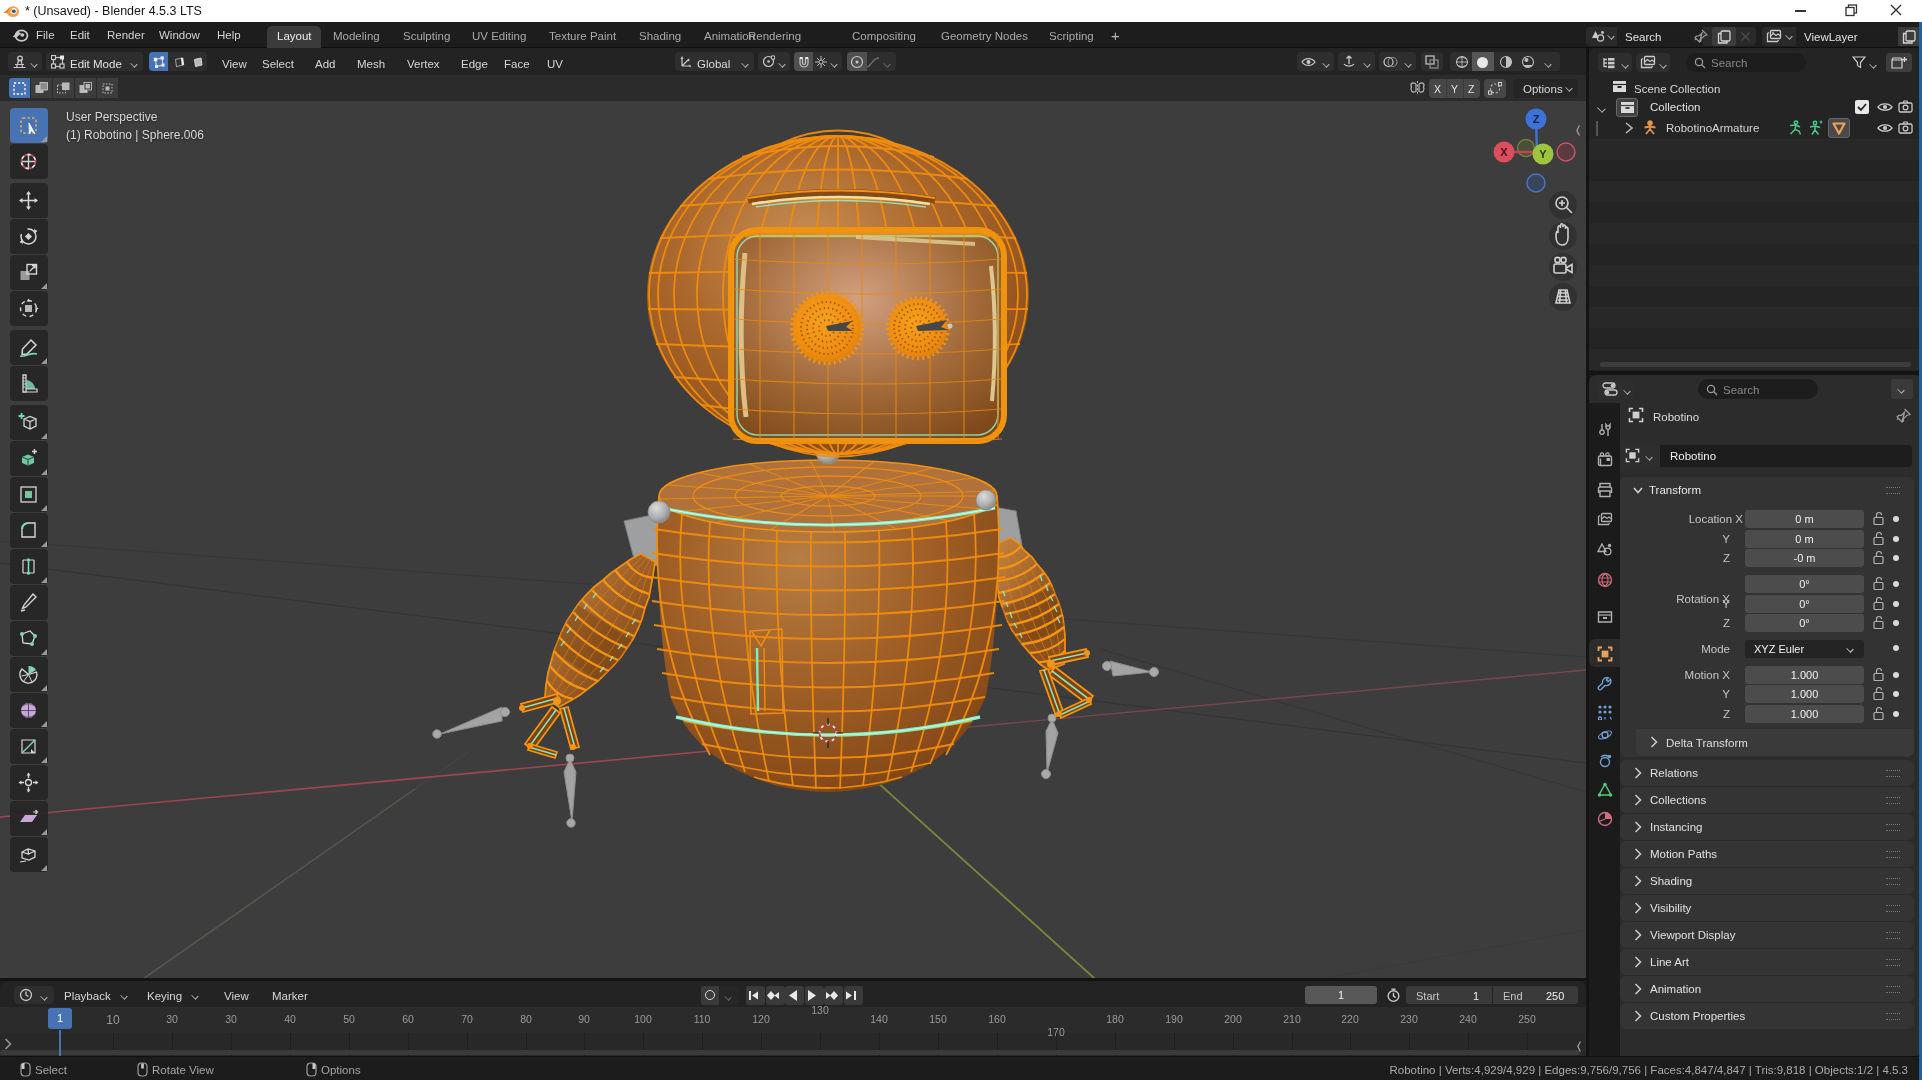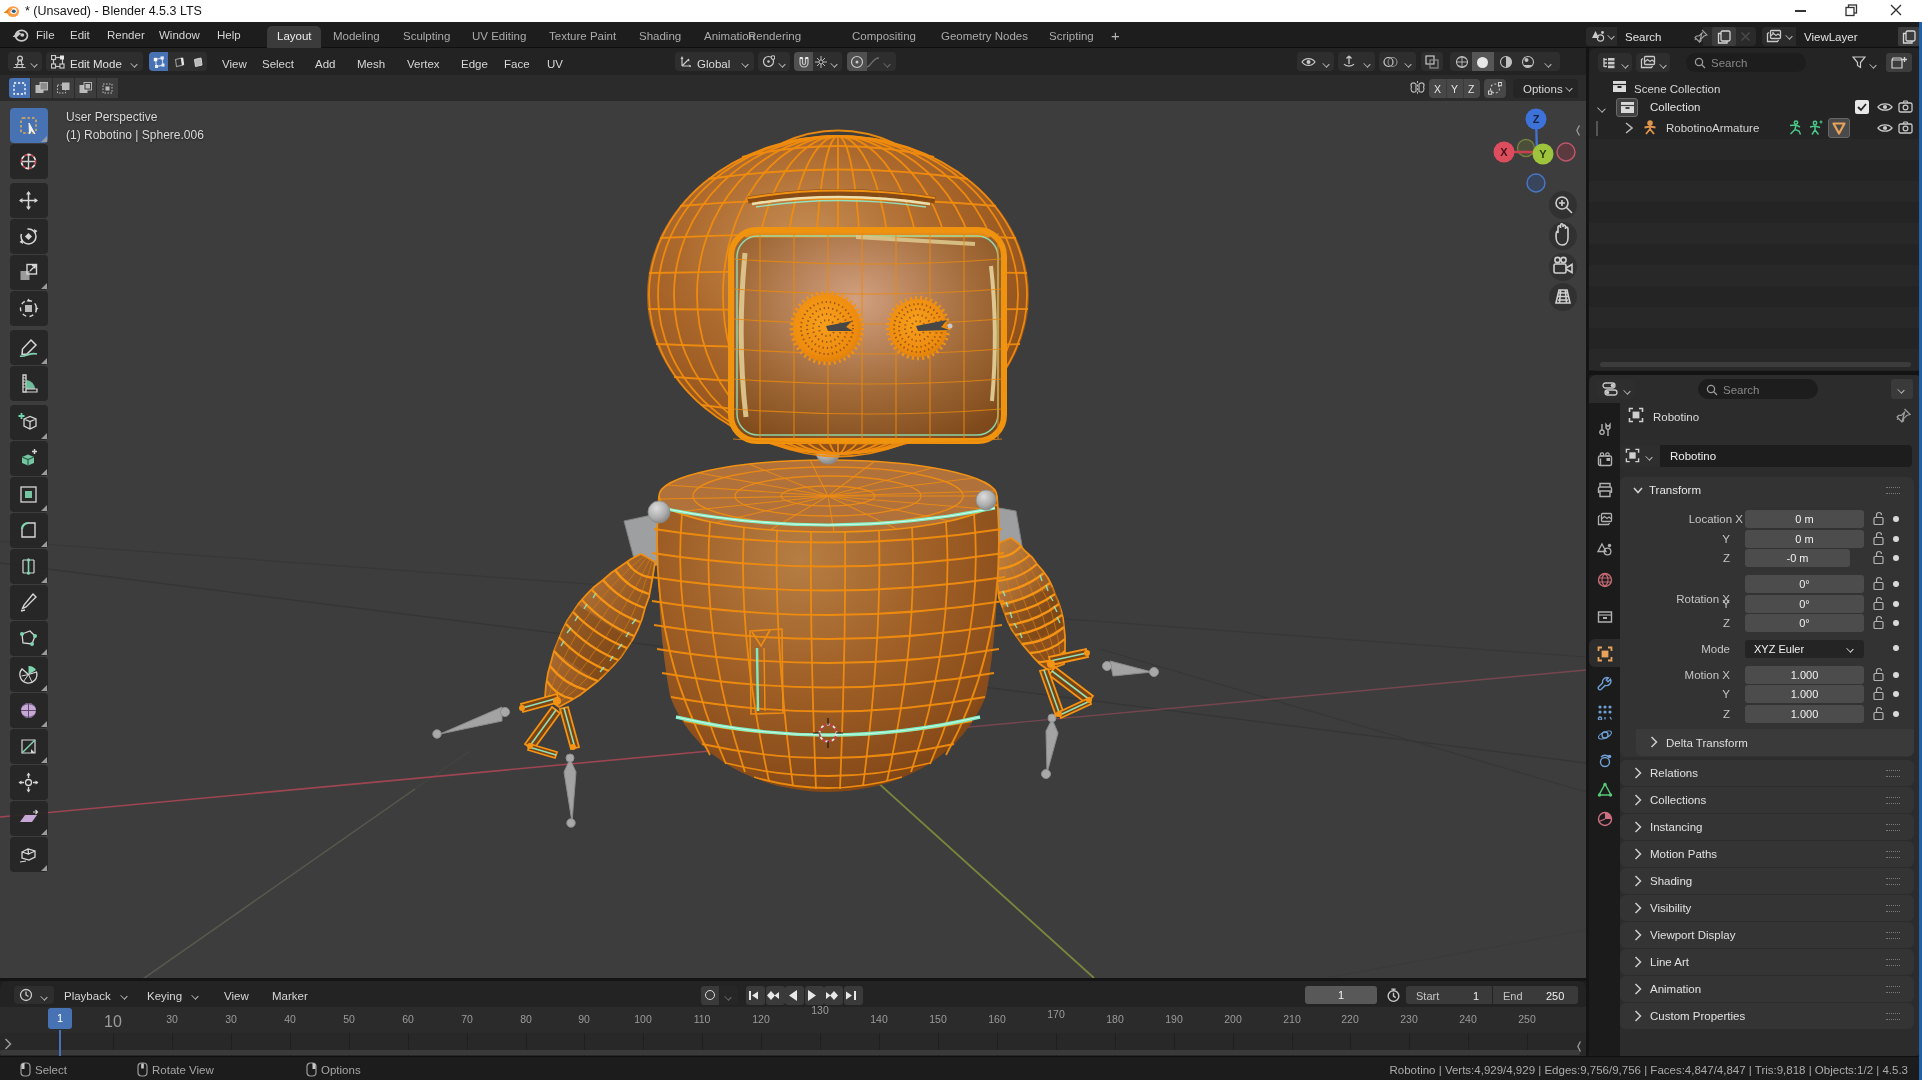--- a/index.html
+++ b/index.html
@@ -942,21 +942,21 @@
     </svg>
 <div class="abs" style="left:304px;top:141px;width:6px;height:6px;border-radius:50%;background:#d9d9d9"></div>
 <div class="tx" style="left:141px;top:159px;color:#c5c5c5;transform:translateX(-100%)">Y</div>
 <div class="fld" style="left:156px;top:155px;width:119px;height:18px;line-height:18px">0 m</div>
 <svg class="abs" style="left:283px;top:156px" width="13" height="15" viewBox="0 0 13 15">
       <rect x="2" y="6.5" width="9" height="7" rx="1" fill="none" stroke="#b2b2b2" stroke-width="1.2"></rect>
       <path d="M4.5 6.5 L4.5 4 a2.5 2.5 0 0 1 5 0" fill="none" stroke="#b2b2b2" stroke-width="1.2"></path>
     </svg>
 <div class="abs" style="left:304px;top:161px;width:6px;height:6px;border-radius:50%;background:#d9d9d9"></div>
 <div class="tx" style="left:141px;top:178px;color:#c5c5c5;transform:translateX(-100%)">Z</div>
-<div class="fld" style="left:156px;top:174px;width:105px;height:18px;line-height:18px">-0 m</div>
+<div class="fld" style="left:156px;top:174px;width:119px;height:18px;line-height:18px">-0 m</div>
 <svg class="abs" style="left:283px;top:175px" width="13" height="15" viewBox="0 0 13 15">
       <rect x="2" y="6.5" width="9" height="7" rx="1" fill="none" stroke="#b2b2b2" stroke-width="1.2"></rect>
       <path d="M4.5 6.5 L4.5 4 a2.5 2.5 0 0 1 5 0" fill="none" stroke="#b2b2b2" stroke-width="1.2"></path>
     </svg>
 <div class="abs" style="left:304px;top:180px;width:6px;height:6px;border-radius:50%;background:#d9d9d9"></div>
 <div class="tx" style="left:141px;top:219px;color:#c5c5c5;transform:translateX(-100%)">Rotation X</div>
 <div class="fld" style="left:156px;top:200px;width:119px;height:18px;line-height:18px">0°</div>
 <svg class="abs" style="left:283px;top:201px" width="13" height="15" viewBox="0 0 13 15">
       <rect x="2" y="6.5" width="9" height="7" rx="1" fill="none" stroke="#b2b2b2" stroke-width="1.2"></rect>
       <path d="M4.5 6.5 L4.5 4 a2.5 2.5 0 0 1 5 0" fill="none" stroke="#b2b2b2" stroke-width="1.2"></path>
@@ -1118,21 +1118,21 @@
       <path d="M7 4.5 L7 7.5 L9 9 M5 1 L9 1 M7 1 L7 2.5" stroke="#c9c9c9" stroke-width="1.3" fill="none"></path>
     </svg>
 <div class="abs" style="left:1406px;top:5px;width:86px;height:18px;background:#3a3a3a;border-radius:3px 0 0 3px"></div>
 <div class="abs" style="left:1493px;top:5px;width:85px;height:18px;background:#3a3a3a;border-radius:0 3px 3px 0"></div>
 <div class="tx" style="left:1416px;top:10px;color:#c5c5c5;font-size:11px">Start</div>
 <div class="tx" style="left:1473px;top:10px;color:#f0f0f0;font-size:11px">1</div>
 <div class="tx" style="left:1503px;top:10px;color:#c5c5c5;font-size:11px">End</div>
 <div class="tx" style="left:1546px;top:10px;color:#f0f0f0;font-size:11px">250</div>
 <div class="abs" style="left:0;top:26px;width:1586px;height:26px;background:#2b2b2b"></div>
 <div class="abs" style="left:0;top:52px;width:1586px;height:23px;background:#282828"></div>
-<div class="tx" style="left:113px;top:33px;color:#9b9b9b;font-size:16px;transform:translateX(-50%)">10</div>
+<div class="tx" style="left:113px;top:33px;color:#9b9b9b;font-size:12px;transform:translateX(-50%)">10</div>
 <div class="abs" style="left:113px;top:52px;width:1px;height:23px;background:#1f1f1f"></div>
 <div class="tx" style="left:172px;top:33px;color:#9b9b9b;font-size:10.5px;transform:translateX(-50%)">30</div>
 <div class="abs" style="left:172px;top:52px;width:1px;height:23px;background:#1f1f1f"></div>
 <div class="tx" style="left:231px;top:33px;color:#9b9b9b;font-size:10.5px;transform:translateX(-50%)">30</div>
 <div class="abs" style="left:231px;top:52px;width:1px;height:23px;background:#1f1f1f"></div>
 <div class="tx" style="left:290px;top:33px;color:#9b9b9b;font-size:10.5px;transform:translateX(-50%)">40</div>
 <div class="abs" style="left:290px;top:52px;width:1px;height:23px;background:#1f1f1f"></div>
 <div class="tx" style="left:349px;top:33px;color:#9b9b9b;font-size:10.5px;transform:translateX(-50%)">50</div>
 <div class="abs" style="left:349px;top:52px;width:1px;height:23px;background:#1f1f1f"></div>
 <div class="tx" style="left:408px;top:33px;color:#9b9b9b;font-size:10.5px;transform:translateX(-50%)">60</div>
@@ -1150,21 +1150,21 @@
 <div class="tx" style="left:761px;top:33px;color:#9b9b9b;font-size:10.5px;transform:translateX(-50%)">120</div>
 <div class="abs" style="left:761px;top:52px;width:1px;height:23px;background:#1f1f1f"></div>
 <div class="tx" style="left:820px;top:24px;color:#9b9b9b;font-size:10.5px;transform:translateX(-50%)">130</div>
 <div class="abs" style="left:820px;top:52px;width:1px;height:23px;background:#1f1f1f"></div>
 <div class="tx" style="left:879px;top:33px;color:#9b9b9b;font-size:10.5px;transform:translateX(-50%)">140</div>
 <div class="abs" style="left:879px;top:52px;width:1px;height:23px;background:#1f1f1f"></div>
 <div class="tx" style="left:938px;top:33px;color:#9b9b9b;font-size:10.5px;transform:translateX(-50%)">150</div>
 <div class="abs" style="left:938px;top:52px;width:1px;height:23px;background:#1f1f1f"></div>
 <div class="tx" style="left:997px;top:33px;color:#9b9b9b;font-size:10.5px;transform:translateX(-50%)">160</div>
 <div class="abs" style="left:997px;top:52px;width:1px;height:23px;background:#1f1f1f"></div>
-<div class="tx" style="left:1056px;top:28px;color:#9b9b9b;font-size:10.5px;transform:translateX(-50%)">170</div>
+<div class="tx" style="left:1056px;top:46px;color:#9b9b9b;font-size:10.5px;transform:translateX(-50%)">170</div>
 <div class="abs" style="left:1056px;top:52px;width:1px;height:23px;background:#1f1f1f"></div>
 <div class="tx" style="left:1115px;top:33px;color:#9b9b9b;font-size:10.5px;transform:translateX(-50%)">180</div>
 <div class="abs" style="left:1115px;top:52px;width:1px;height:23px;background:#1f1f1f"></div>
 <div class="tx" style="left:1174px;top:33px;color:#9b9b9b;font-size:10.5px;transform:translateX(-50%)">190</div>
 <div class="abs" style="left:1174px;top:52px;width:1px;height:23px;background:#1f1f1f"></div>
 <div class="tx" style="left:1233px;top:33px;color:#9b9b9b;font-size:10.5px;transform:translateX(-50%)">200</div>
 <div class="abs" style="left:1233px;top:52px;width:1px;height:23px;background:#1f1f1f"></div>
 <div class="tx" style="left:1292px;top:33px;color:#9b9b9b;font-size:10.5px;transform:translateX(-50%)">210</div>
 <div class="abs" style="left:1292px;top:52px;width:1px;height:23px;background:#1f1f1f"></div>
 <div class="tx" style="left:1350px;top:33px;color:#9b9b9b;font-size:10.5px;transform:translateX(-50%)">220</div>

